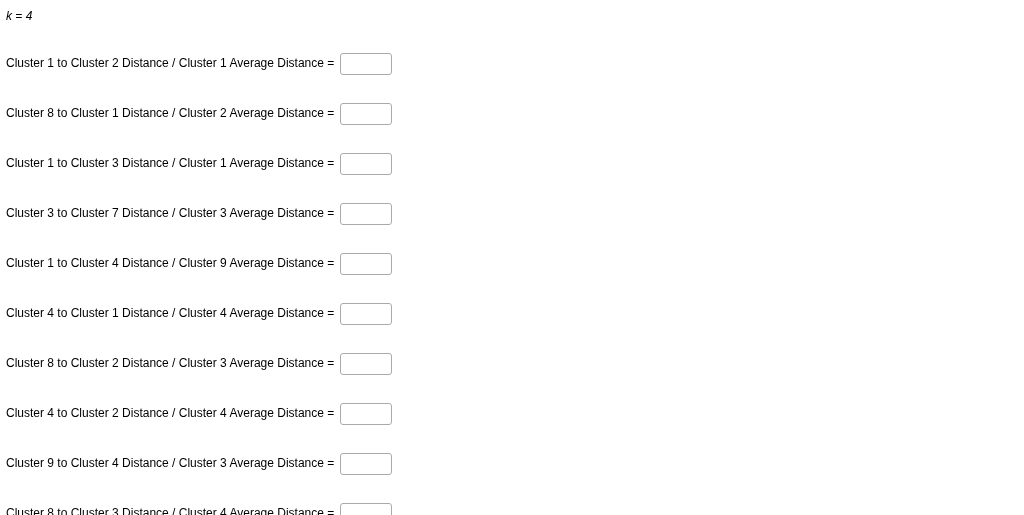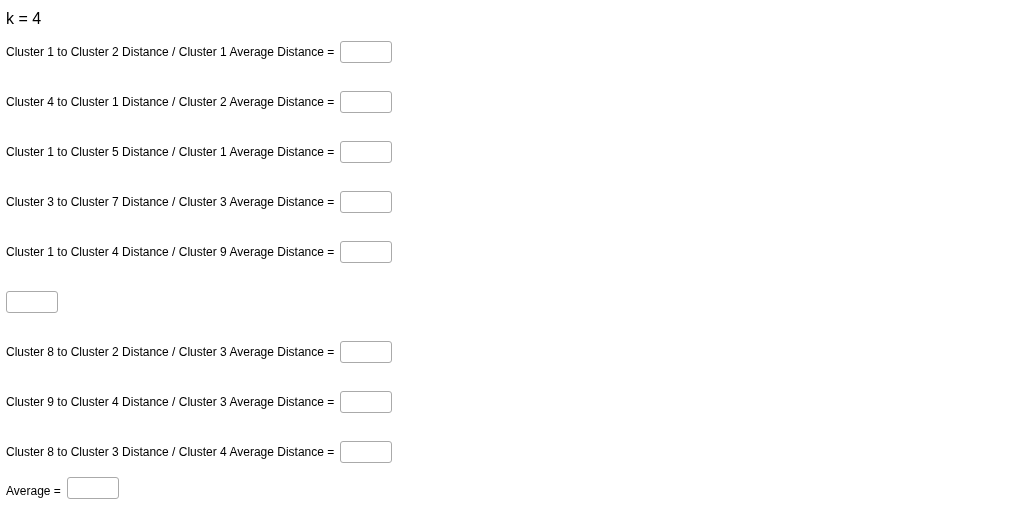--- a/index.html
+++ b/index.html
@@ -8,22 +8,23 @@
     body {
       font-family: Verdana, Geneva, sans-serif;
       font-size: 12px;
       color: #000;
       background: #fff;
       margin: 0;
       padding: 8px 8px 8px 6px;
       line-height: 1.4;
     }
     .heading {
-      margin-bottom: 11px;
-      font-size: 16px;
+      font-style: italic;
+      margin-bottom: 28px;
+      font-size: 12px;
     }
     .rows {
       display: flex;
       flex-direction: column;
       gap: 28px;
     }
     .row {
       display: flex;
       align-items: center;
       gap: 6px;
@@ -90,40 +91,45 @@
 <body>
 
 <div class="heading">k = 4</div>
 
 <div class="rows" id="ratio-rows">
     <div class="row">
       <span>Cluster 1 to Cluster 2 Distance / Cluster 1 Average Distance =</span>
       <input type="text" style="">
     </div>
     <div class="row">
-      <span>Cluster 4 to Cluster 1 Distance / Cluster 2 Average Distance =</span>
+      <span>Cluster 8 to Cluster 1 Distance / Cluster 2 Average Distance =</span>
       <input type="text" style="">
     </div>
     <div class="row">
-      <span>Cluster 1 to Cluster 5 Distance / Cluster 1 Average Distance =</span>
+      <span>Cluster 1 to Cluster 3 Distance / Cluster 1 Average Distance =</span>
       <input type="text" style="">
     </div>
     <div class="row">
       <span>Cluster 3 to Cluster 7 Distance / Cluster 3 Average Distance =</span>
       <input type="text" style="">
     </div>
     <div class="row">
       <span>Cluster 1 to Cluster 4 Distance / Cluster 9 Average Distance =</span>
       <input type="text" style="">
     </div>
     <div class="row">
+      <span>Cluster 4 to Cluster 1 Distance / Cluster 4 Average Distance =</span>
       <input type="text" style="">
     </div>
     <div class="row">
       <span>Cluster 8 to Cluster 2 Distance / Cluster 3 Average Distance =</span>
+      <input type="text" style="">
+    </div>
+    <div class="row">
+      <span>Cluster 4 to Cluster 2 Distance / Cluster 4 Average Distance =</span>
       <input type="text" style="">
     </div>
     <div class="row">
       <span>Cluster 9 to Cluster 4 Distance / Cluster 3 Average Distance =</span>
       <input type="text" style="">
     </div>
     <div class="row">
       <span>Cluster 8 to Cluster 3 Distance / Cluster 4 Average Distance =</span>
       <input type="text" style="">
     </div>

